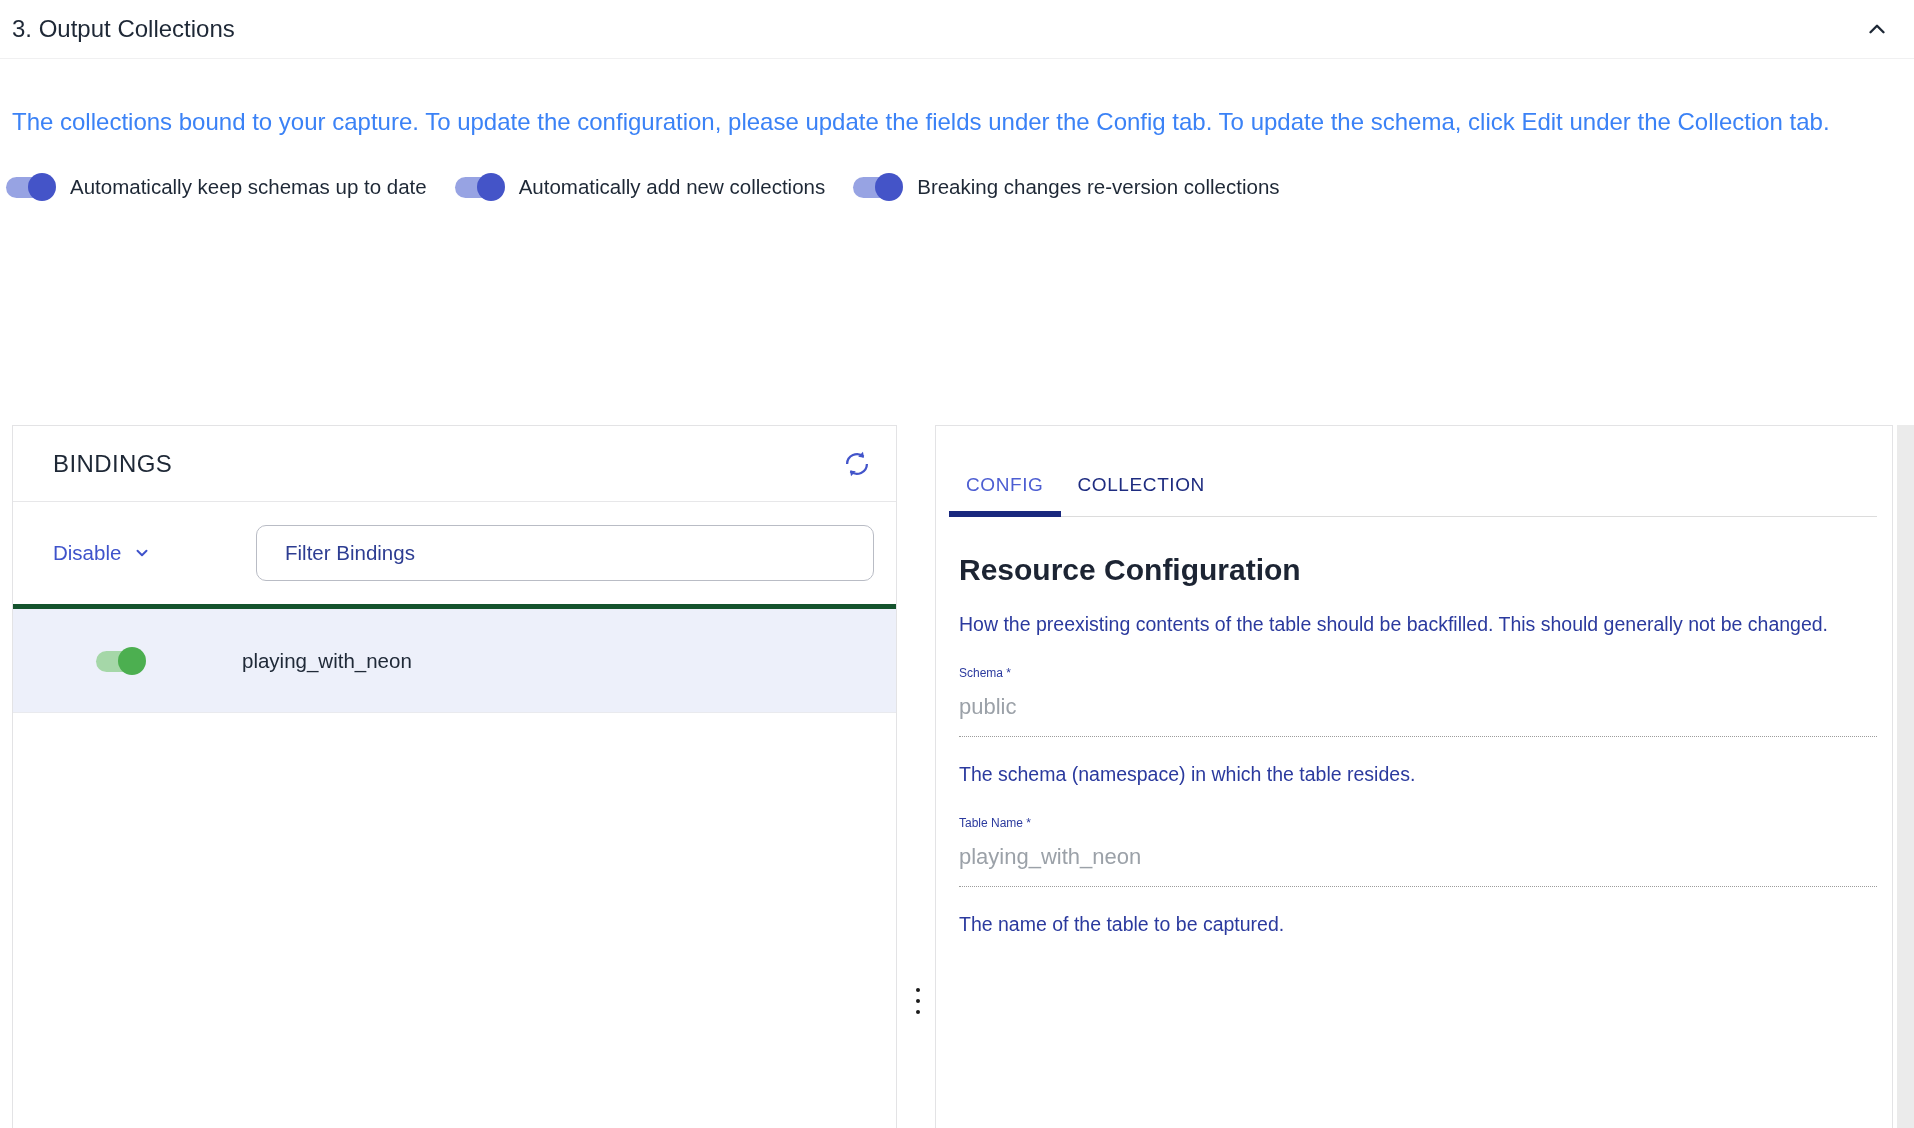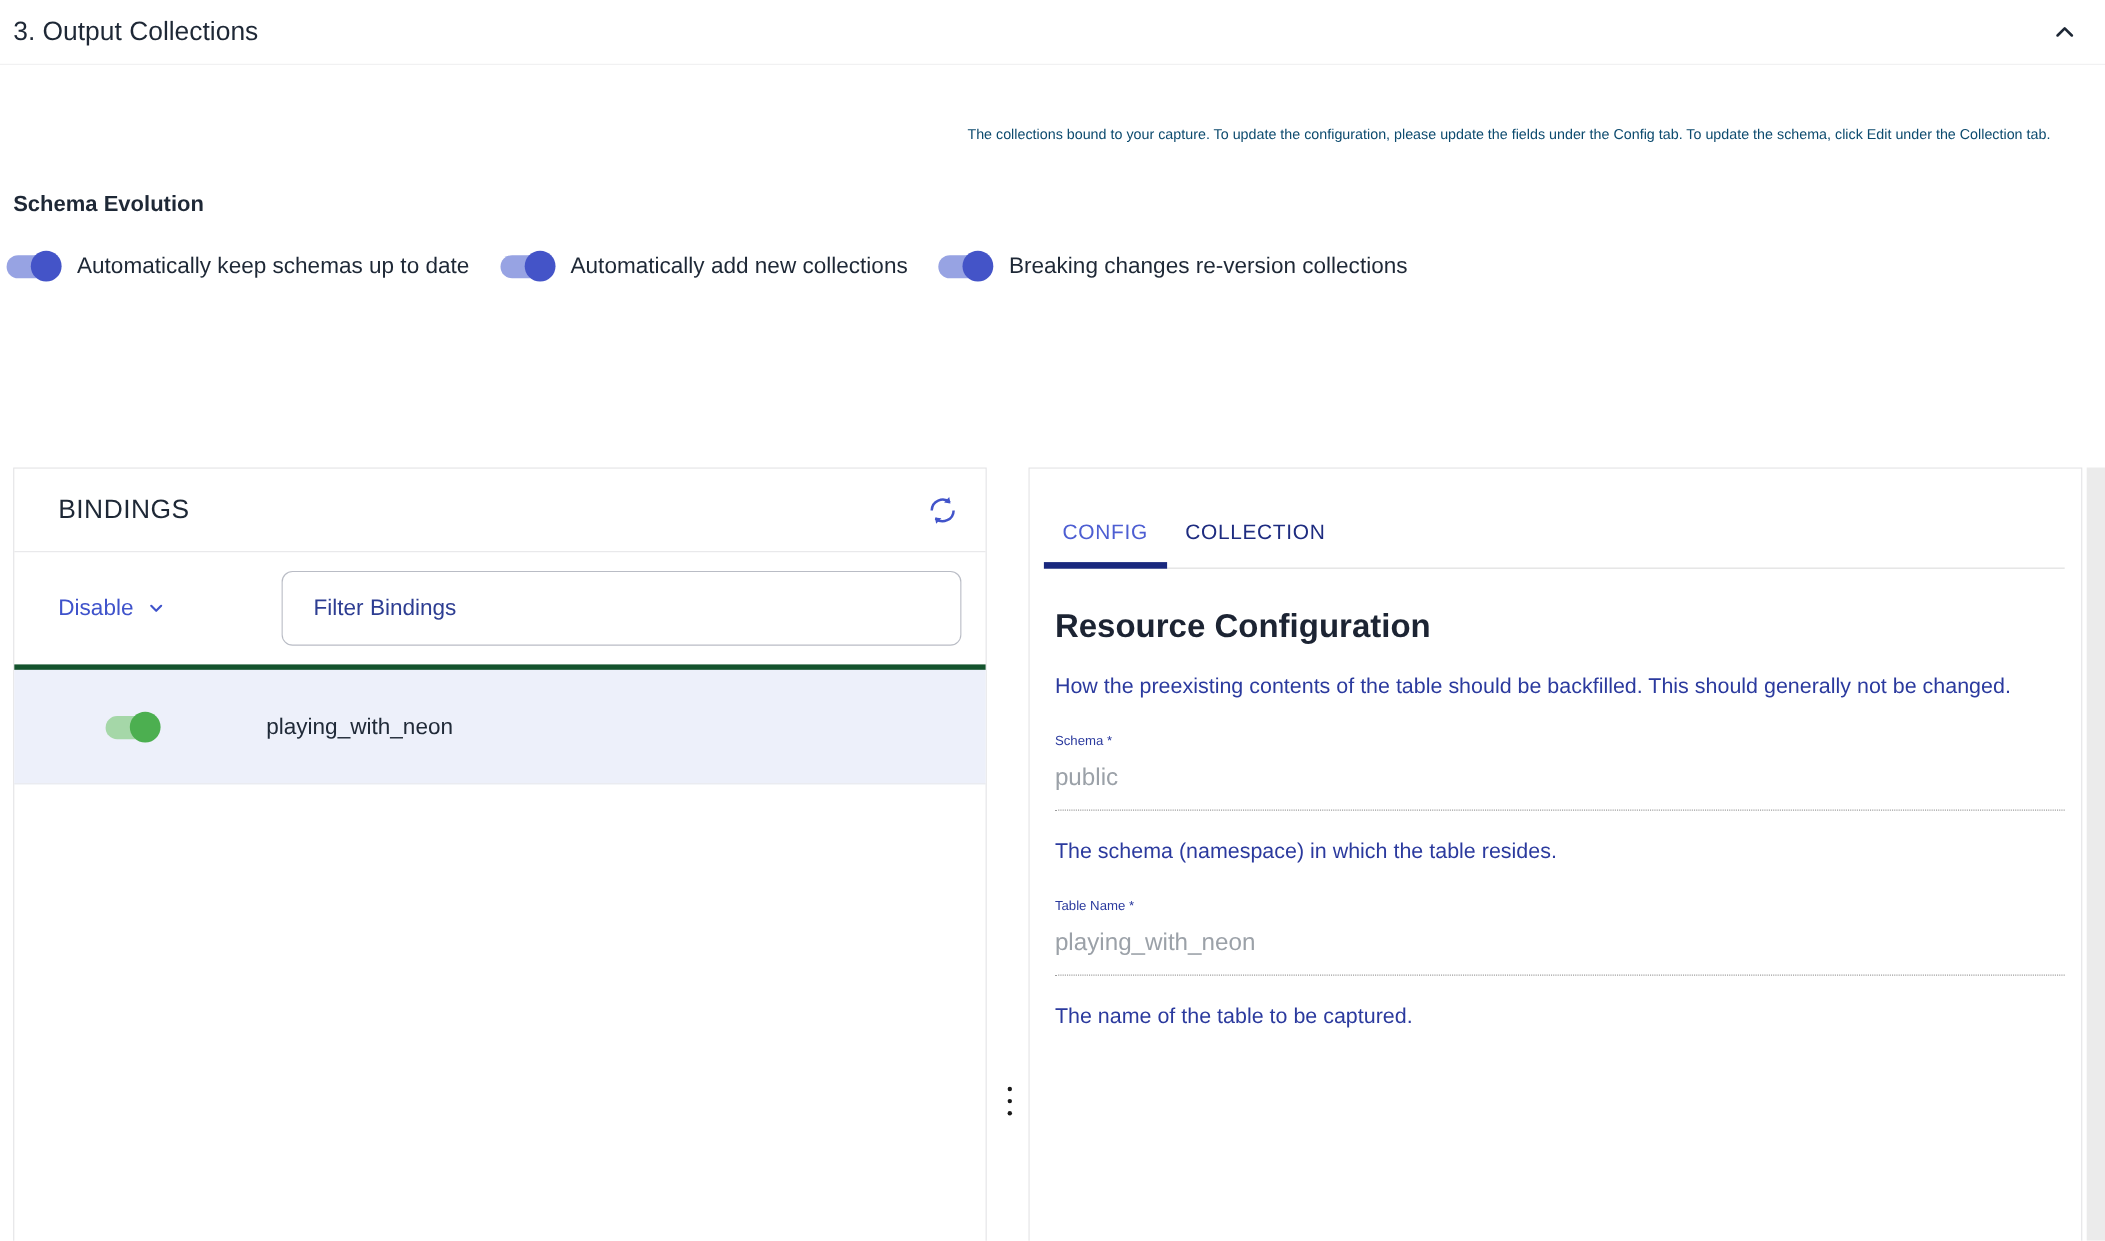--- a/index.html
+++ b/index.html
@@ -17,24 +17,23 @@
     padding: 15px 24px 15px 12px;
     border-bottom: 1px solid #f0f0f1;
   }
   .section-title { font-size: 24px; font-weight: 400; color: #1e2836; }
   .collapse-btn { cursor: pointer; line-height: 0; }
 
   
   .intro {
     margin: 42px 12px 0 12px;
     max-width: 1852px;
-    font-size: 13px;
+    font-size: 24px;
     line-height: 42px;
-    color: #0c4a6e;
-    text-align: right;
+    color: #3b82f6;
   }
 
   
   .se-heading {
     margin: 32px 12px 0 12px;
     font-size: 20px; font-weight: 700; color: #1e2836;
   }
   .toggles-row {
     margin: 30px 0 0 6px;
     display: flex; align-items: center; column-gap: 28px;
@@ -69,21 +68,21 @@
 
   .bindings-controls {
     height: 107px; display: flex; align-items: center;
     padding: 0 22px 0 40px; border-bottom: 5px solid #14532d;
   }
   .disable-wrap {
     width: 203px; flex: none; display: flex; align-items: center; gap: 12px;
     color: #3f53cb; font-size: 20.5px; cursor: pointer;
   }
   .filter-input {
-    flex: 1; height: 68px;
+    flex: 1; height: 56px;
     border: 1px solid #b9bcc5; border-radius: 10px;
     padding: 0 28px; font-size: 20.5px; font-family: inherit;
     color: #2d3d92; outline: none; background: #fff;
   }
   .filter-input::placeholder { color: #2d3d92; opacity: 1; }
 
   .binding-row {
     height: 104px; display: flex; align-items: center;
     padding-left: 83px; background: #edf0fa;
     border-bottom: 1px solid #e9eaee; cursor: pointer;
@@ -163,21 +162,20 @@
     <div class="section-title">3. Output Collections</div>
     <div class="collapse-btn">
       <svg width="26" height="26" viewBox="0 0 24 24">
         <polyline points="6,15 12,9 18,15" fill="none" stroke="#1e2836" stroke-width="2.2" stroke-linecap="round" stroke-linejoin="round"></polyline>
       </svg>
     </div>
   </div>
 
   <p class="intro">The collections bound to your capture. To update the configuration, please update the fields under the Config tab. To update the schema, click Edit under the Collection tab.</p>
 
-  <div class="se-heading">Schema Evolution</div>
 
   <div class="toggles-row">
     <div class="toggle-item">
       <div class="switch">
         <div class="track"></div>
         <div class="knob"></div>
       </div>
       <span class="toggle-label">Automatically keep schemas up to date</span>
     </div>
     <div class="toggle-item">

